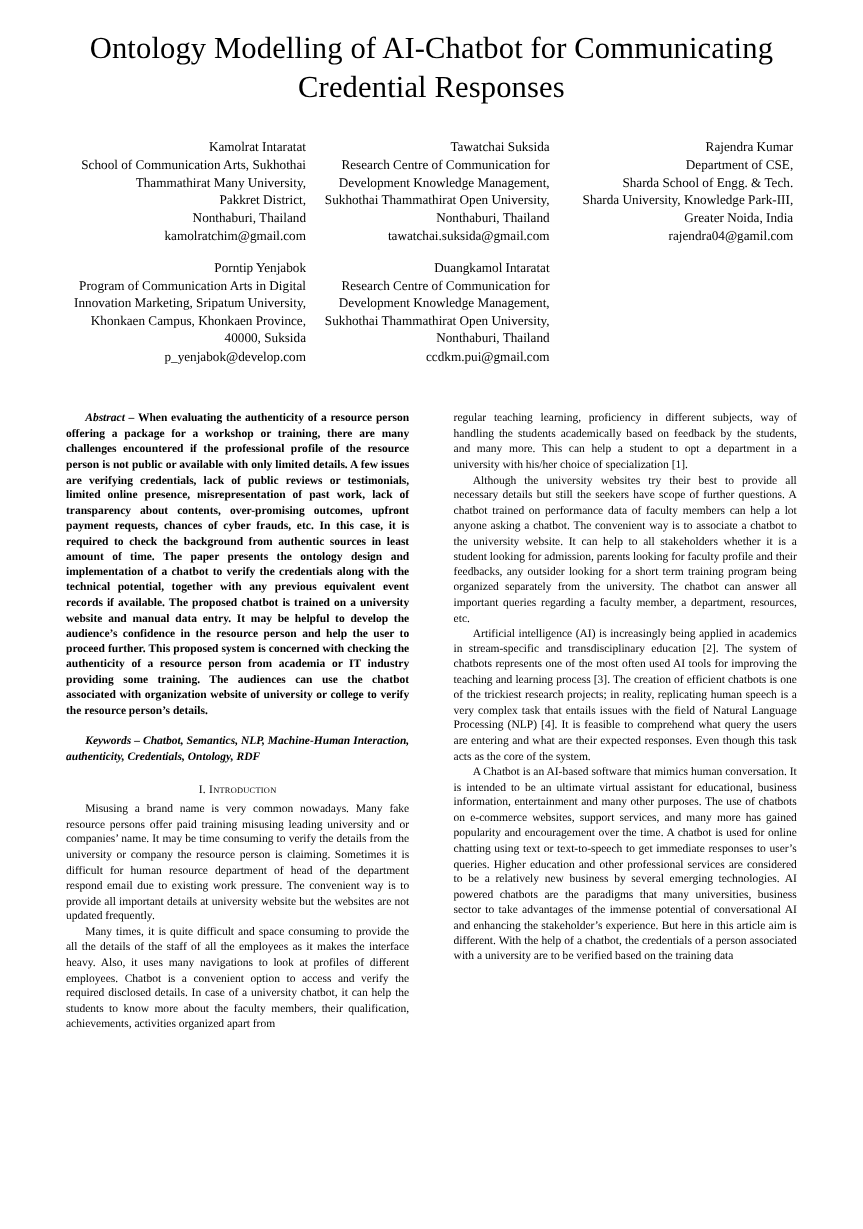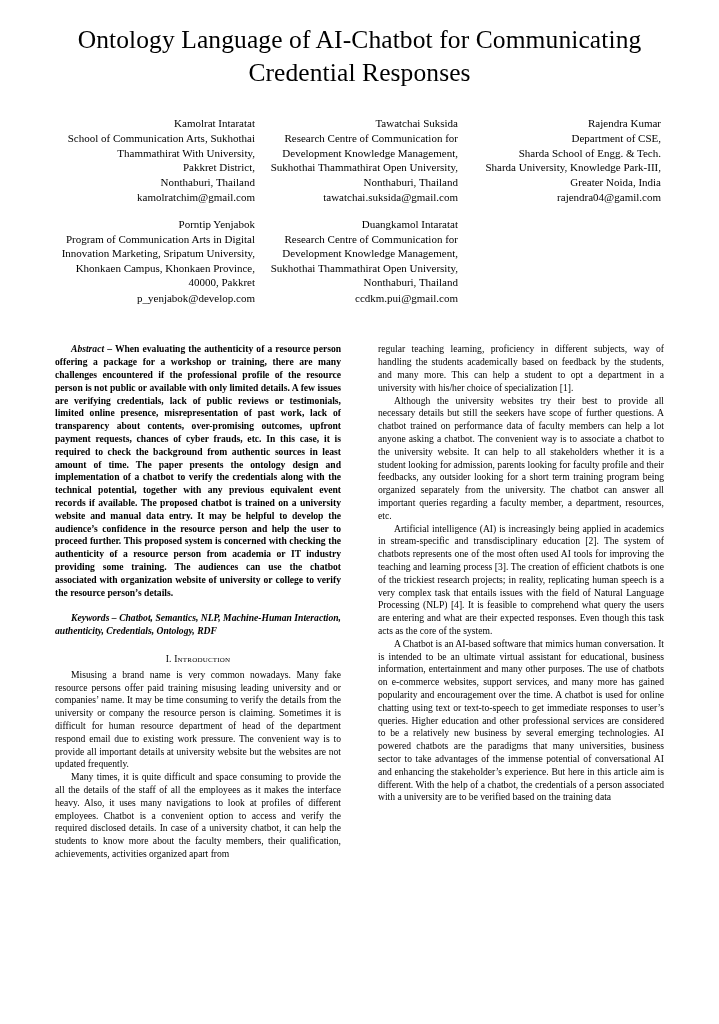--- a/index.html
+++ b/index.html
@@ -128,32 +128,32 @@
   .body-p.no-indent {
     text-indent: 0;
   }
 </style>
 </head>
 <body>
 
 <div class="page">
 
   <div class="title-block">
-    <h1 class="paper-title">Ontology Language of AI-Chatbot for Communicating Credential Responses</h1>
+    <h1 class="paper-title">Ontology Modelling of AI-Chatbot for Communicating Credential Responses</h1>
   </div>
 
   <div class="authors">
 
     <div class="author-row row-1">
 
       <div class="author">
         <div class="author-name">Kamolrat Intaratat</div>
         <div class="author-affil">
           <div>School of Communication Arts, Sukhothai</div>
-          <div>Thammathirat With University,</div>
+          <div>Thammathirat Many University,</div>
           <div>Pakkret District,</div>
           <div>Nonthaburi, Thailand</div>
         </div>
         <div class="author-email">kamolratchim@gmail.com</div>
       </div>
 
       <div class="author">
         <div class="author-name">Tawatchai Suksida</div>
         <div class="author-affil">
           <div>Research Centre of Communication for</div>
@@ -178,21 +178,21 @@
     </div>
 
     <div class="author-row row-2">
 
       <div class="author">
         <div class="author-name">Porntip Yenjabok</div>
         <div class="author-affil">
           <div>Program of Communication Arts in Digital</div>
           <div>Innovation Marketing, Sripatum University,</div>
           <div>Khonkaen Campus, Khonkaen Province,</div>
-          <div>40000, Pakkret</div>
+          <div>40000, Suksida</div>
         </div>
         <div class="author-email">p_yenjabok@develop.com</div>
       </div>
 
       <div class="author">
         <div class="author-name">Duangkamol Intaratat</div>
         <div class="author-affil">
           <div>Research Centre of Communication for</div>
           <div>Development Knowledge Management,</div>
           <div>Sukhothai Thammathirat Open University,</div>

